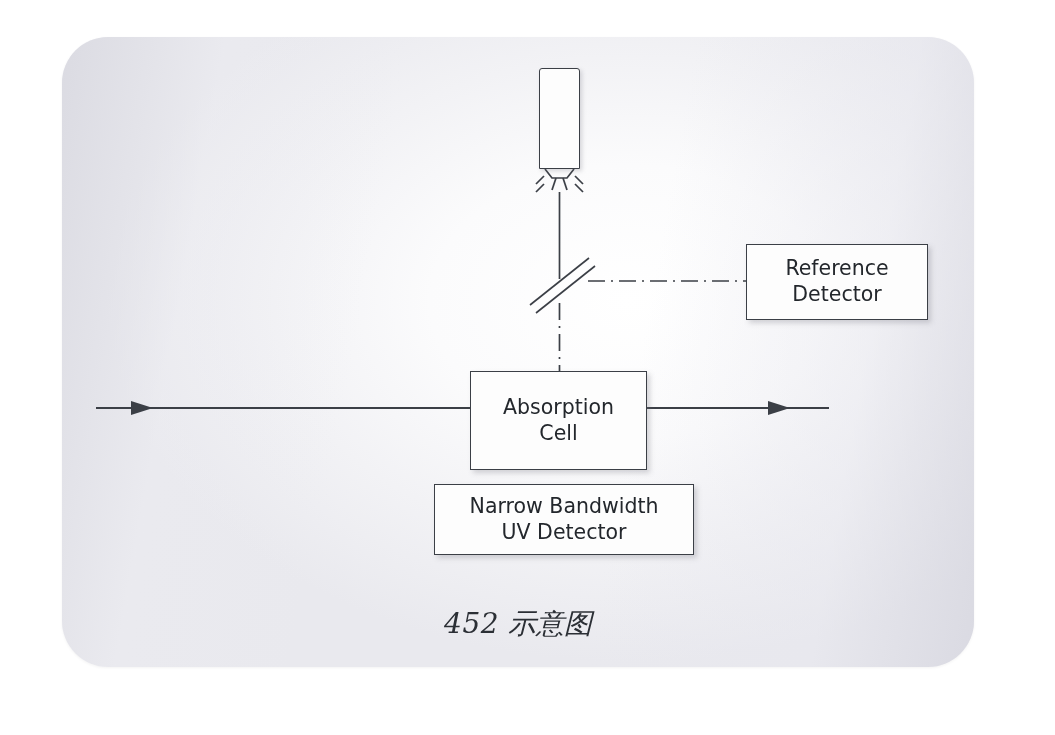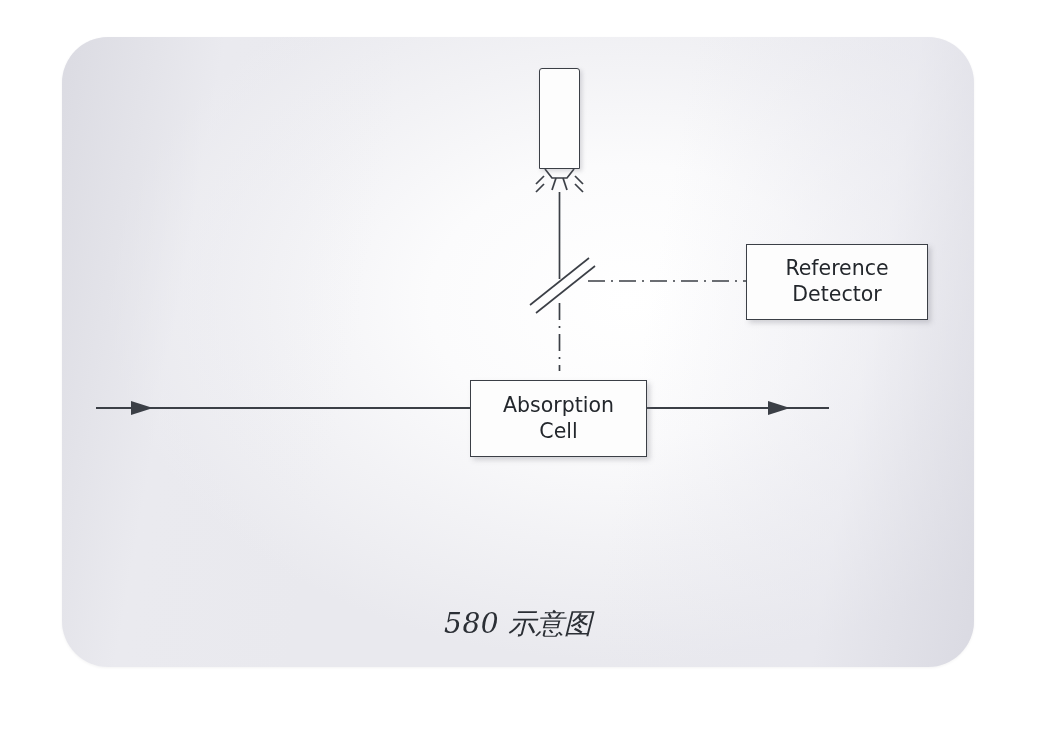--- a/index.html
+++ b/index.html
@@ -61,23 +61,23 @@
     left: 539px;
     top: 68px;
     width: 41px;
     height: 101px;
     border-radius: 3px 3px 0 0;
     box-shadow: 2px 2px 4px rgba(120,120,130,0.28);
   }
 
   #absorption-cell {
     left: 470px;
-    top: 380px;
+    top: 371px;
     width: 177px;
-    height: 77px;
+    height: 99px;
     font-size: 20.5px;
   }
   #reference-detector {
     left: 746px;
     top: 244px;
     width: 182px;
     height: 76px;
     font-size: 20.5px;
   }
   #uv-detector {
@@ -168,19 +168,20 @@
       <path d="M 768 401 L 790 408 L 768 415 Z"></path>
     </g>
   </svg>
 
   <div class="box" id="lamp-body"></div>
 
   <div class="box" id="reference-detector">Reference<br>Detector</div>
 
   <div class="box" id="absorption-cell">Absorption<br>Cell</div>
 
+  <div class="box" id="uv-detector">Narrow Bandwidth<br>UV Detector</div>
 
   <div class="caption">
-    <span class="num">580</span>
+    <span class="num">452</span>
     <span class="cn">示意图</span>
   </div>
 
 </div>
 
 </body></html>

